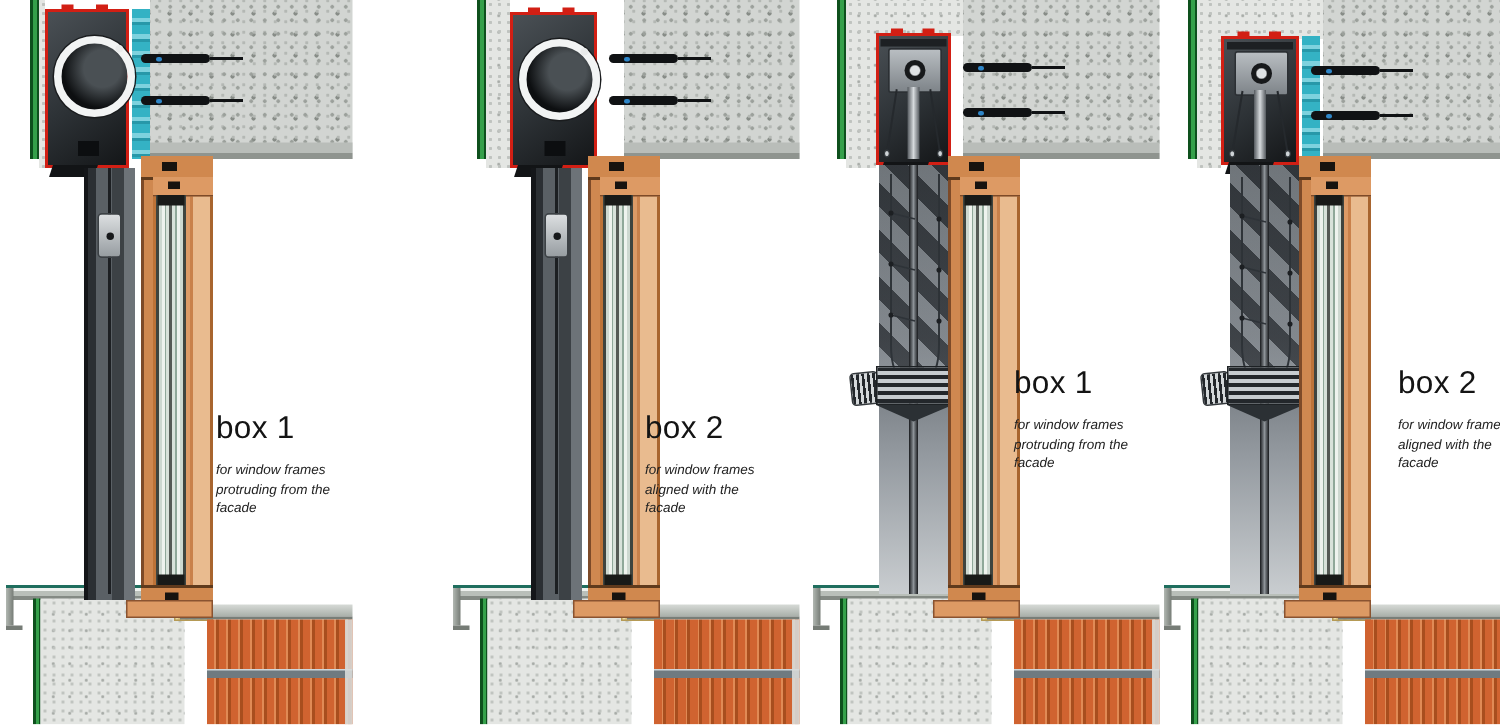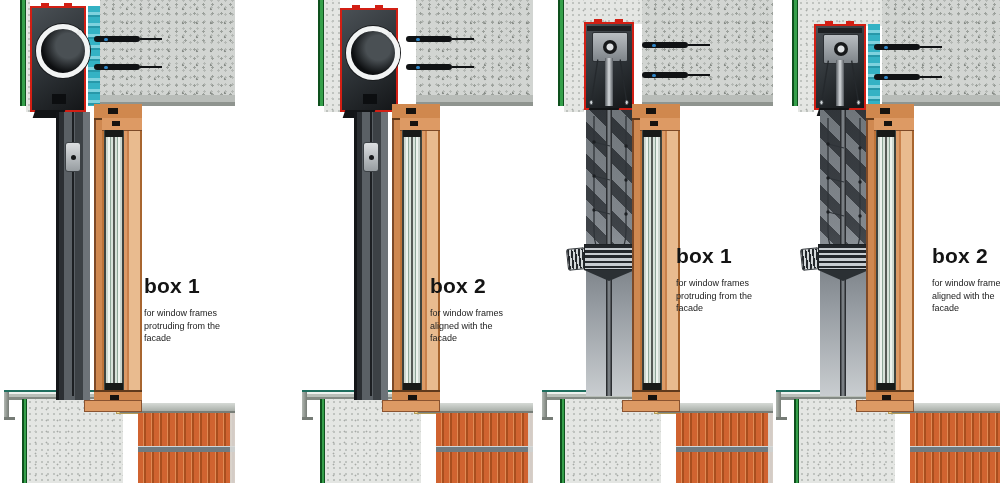--- a/index.html
+++ b/index.html
@@ -113,22 +113,22 @@
   .foam{left:96px;top:395px;width:26px;height:19px;background-color:#ecd9a0;
       background-image:radial-gradient(#c9ad62 1px,transparent 1.3px);background-size:5px 5px;border:1px solid #b59a55;box-sizing:border-box;}
   .cap{left:100px;top:403px;width:115px;height:10px;background:linear-gradient(180deg,#d6dad6,#a9afa9);border-bottom:2px solid #787e78;box-sizing:border-box;}
   .brick{left:118px;top:413px;width:97px;height:70px;
       background:repeating-linear-gradient(90deg,#d06330 0 5px,#e08a55 5px 6px,#a84e1e 6px 8px);}
   .brick::after{content:'';position:absolute;right:0;top:0;width:5px;height:100%;background:#d8dad8;opacity:.9;}
   .band{position:absolute;left:0;right:0;top:33px;height:5px;background:#6f7a80;border-top:1px solid #cfd6d9;}
 
   
   .label-block{left:var(--txt-l);top:var(--txt-t);width:92px;}
-  .ttl{font-size:21px;font-weight:bold;color:#141414;letter-spacing:.2px;}
-  .desc{margin-top:9px;font-size:9px;line-height:1.4;color:#222;width:84px;}
+  .ttl{font-size:21px;font-weight:normal;color:#141414;letter-spacing:.2px;}
+  .desc{margin-top:9px;font-size:9px;line-height:1.4;color:#222;width:84px;font-style:italic;}
 </style>
 </head>
 <body>
 
 <div class="canvas">
 
   <div class="p p1 va">
     <div class="abs green-top"></div>
     <div class="abs plaster-top plaster"></div>
     <div class="abs lintel concrete"></div>

